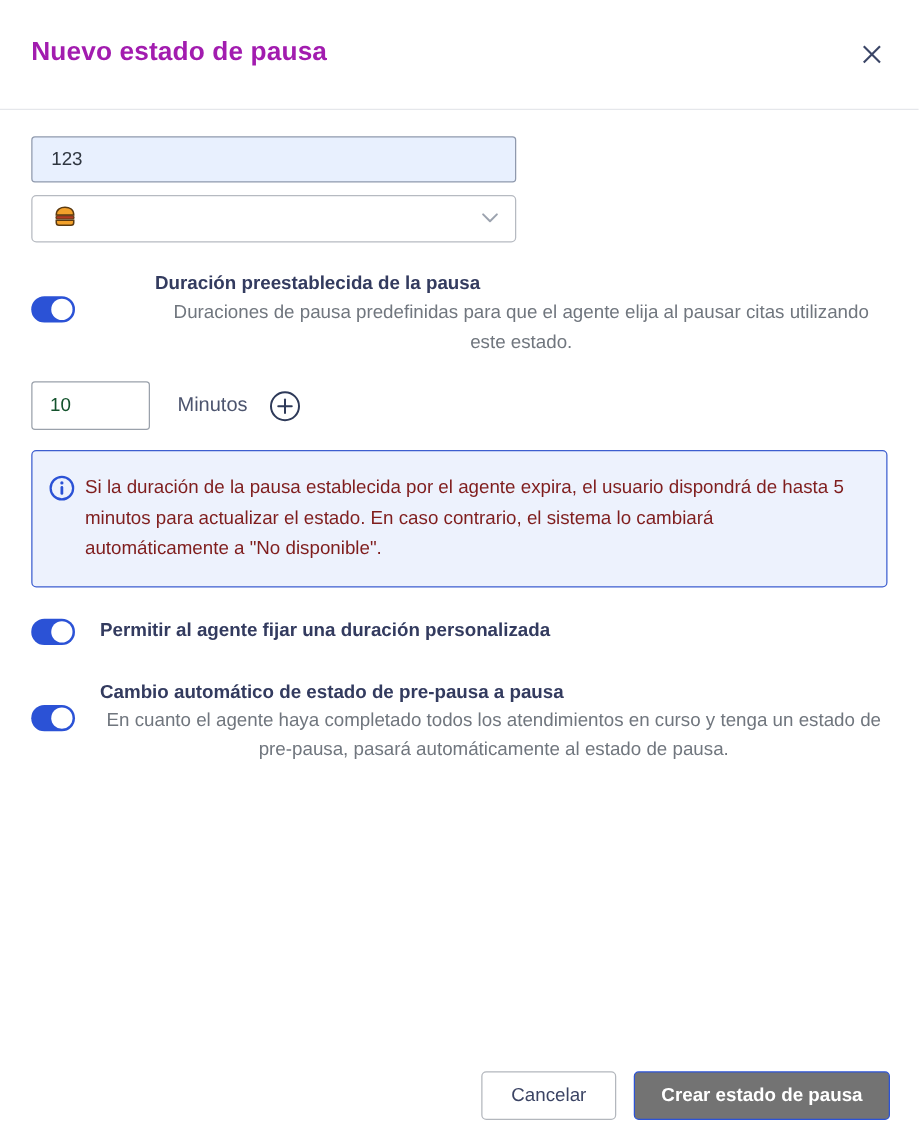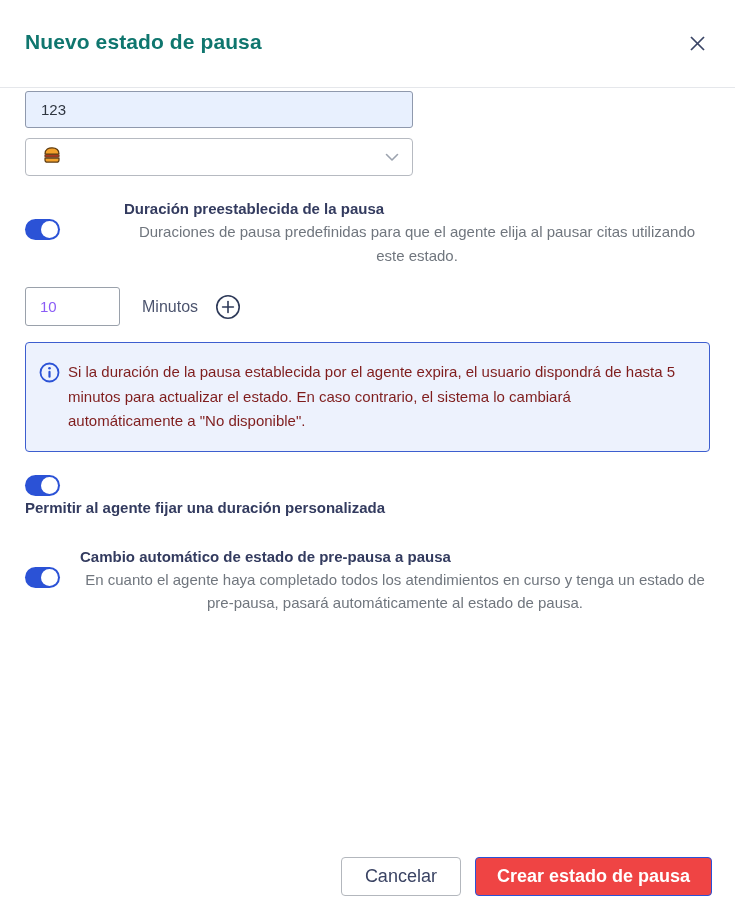--- a/index.html
+++ b/index.html
@@ -17,42 +17,42 @@
   }
   
   .modal-header {
     display: flex; align-items: flex-start; justify-content: space-between;
     padding: 30px 25px 0 25px;
     height: 88px;
     border-bottom: 1px solid #e5e7eb;
     flex: 0 0 auto;
   }
   .modal-title {
-    font-size: 21px; font-weight: bold; color: #0f766e;
+    font-size: 21px; font-weight: bold; color: #a21caf;
     letter-spacing: 0.1px;
   }
   .close-btn {
     background: none; border: none; cursor: pointer;
     padding: 4px; margin-top: 1px; line-height: 0;
   }
   
   .modal-content { padding: 0 25px; flex: 1 1 auto; }
   .intro-text {
     margin-top: 18px;
     font-size: 15px; line-height: 23px; color: #70767e;
     max-width: 665px;
   }
   .field-label {
     display: block;
     font-size: 11.5px; color: #8d939b;
     margin-top: 24px;
   }
   .text-input {
     display: block;
-    margin-top: 3px;
+    margin-top: 21px;
     width: 388px; height: 37px;
     background: #e8f0fe;
     border: 1px solid #8f99ad;
     border-radius: 3px;
     padding: 0 15px;
     font-family: "Liberation Sans", sans-serif;
     font-size: 15px; color: #2f3640;
     outline: none;
   }
   .field-label.icon-label { margin-top: 22px; }
@@ -61,21 +61,21 @@
     width: 388px; height: 38px;
     border: 1px solid #b6bac1; border-radius: 4px;
     background: #ffffff;
     display: flex; align-items: center; justify-content: space-between;
     padding: 0 13px 0 16px;
     cursor: pointer;
   }
   
   .toggle-row { display: flex; align-items: flex-start; }
   .toggle-row.preset { margin-top: 21px; gap: 44px; }
-  .toggle-row.custom { margin-top: 23px; align-items: flex-start; flex-direction: column; }
+  .toggle-row.custom { margin-top: 23px; align-items: flex-end; }
   .toggle-row.auto { margin-top: 26px; }
   .toggle {
     flex: 0 0 auto;
     width: 35px; height: 21px;
     background: #2b52d6;
     border-radius: 11px;
     position: relative;
     cursor: pointer;
     margin-right: 20px;
   }
@@ -97,21 +97,21 @@
   
   .minutes-row {
     margin-top: 20px;
     display: flex; align-items: center;
   }
   .minutes-input {
     width: 95px; height: 39px;
     border: 1px solid #9aa1ab; border-radius: 3px;
     padding: 0 14px;
     font-family: "Liberation Sans", sans-serif;
-    font-size: 15px; color: #8b5cf6;
+    font-size: 15px; color: #14532d;
     background: #ffffff;
     outline: none;
   }
   .minutes-label {
     margin-left: 22px;
     font-size: 16px; color: #4c546e;
   }
   .add-duration-btn {
     margin-left: 17px;
     background: none; border: none; cursor: pointer;
@@ -137,32 +137,32 @@
   .modal-footer {
     flex: 0 0 auto;
     display: flex; justify-content: flex-end; align-items: center;
     gap: 14px;
     padding: 0 23px 15px 23px;
   }
   .btn {
     height: 39px;
     border-radius: 4px;
     font-family: "Liberation Sans", sans-serif;
-    font-size: 18px; font-weight: bold;
+    font-size: 15px; font-weight: bold;
     cursor: pointer;
   }
   .btn-cancel {
     background: #ffffff;
     border: 1px solid #b3b7bd;
     color: #3a4363;
     padding: 0 23px;
     font-weight: normal;
   }
   .btn-primary {
-    background: #ef4444;
+    background: #737373;
     border: 1px solid #2b52d6;
     color: #ffffff;
     padding: 0 21px;
   }
 </style>
 </head>
 <body>
 
 <div class="modal">
 

